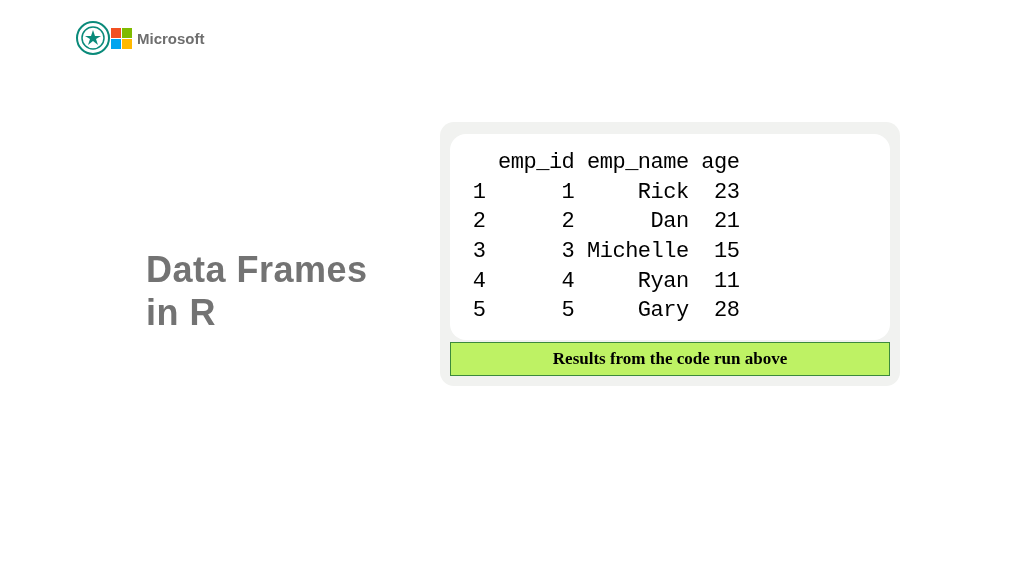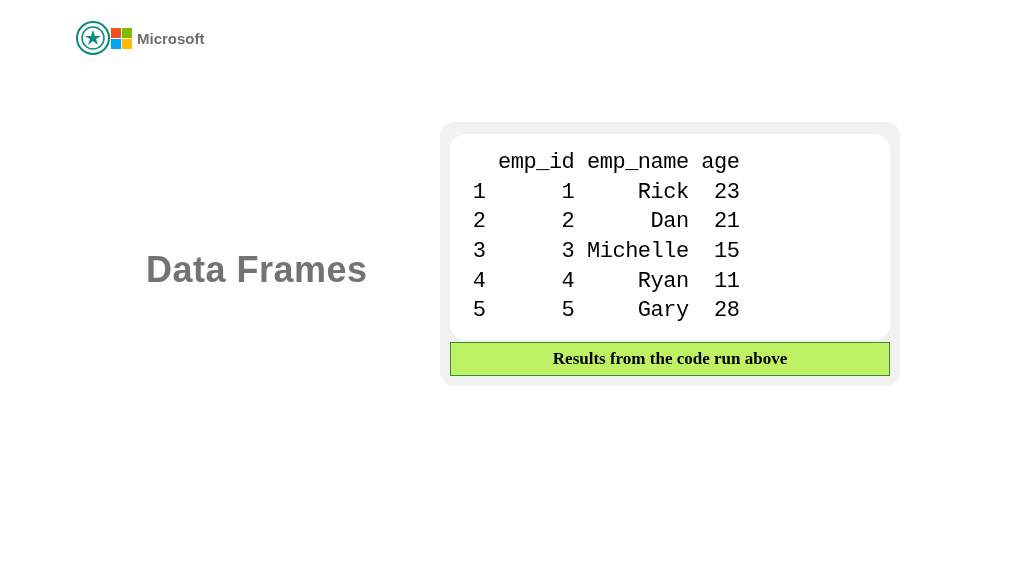--- a/index.html
+++ b/index.html
@@ -103,20 +103,21 @@
         <div class="ms-g"></div>
       <div class="ms-b"></div>
         <div class="ms-y"></div>
     </span>
     <span class="ms-text">Microsoft</span>
   </span>
 </div>
 
 <div class="title">
   <span>Data Frames</span><br>
+  <span>in R</span>
 </div>
 
 <div class="output-panel">
   <div class="console" id="console-out">   emp_id emp_name age
  1      1     Rick  23
  2      2      Dan  21
  3      3 Michelle  15
  4      4     Ryan  11
  5      5     Gary  28</div>
   <div class="caption-box">Results from the code run above</div>

